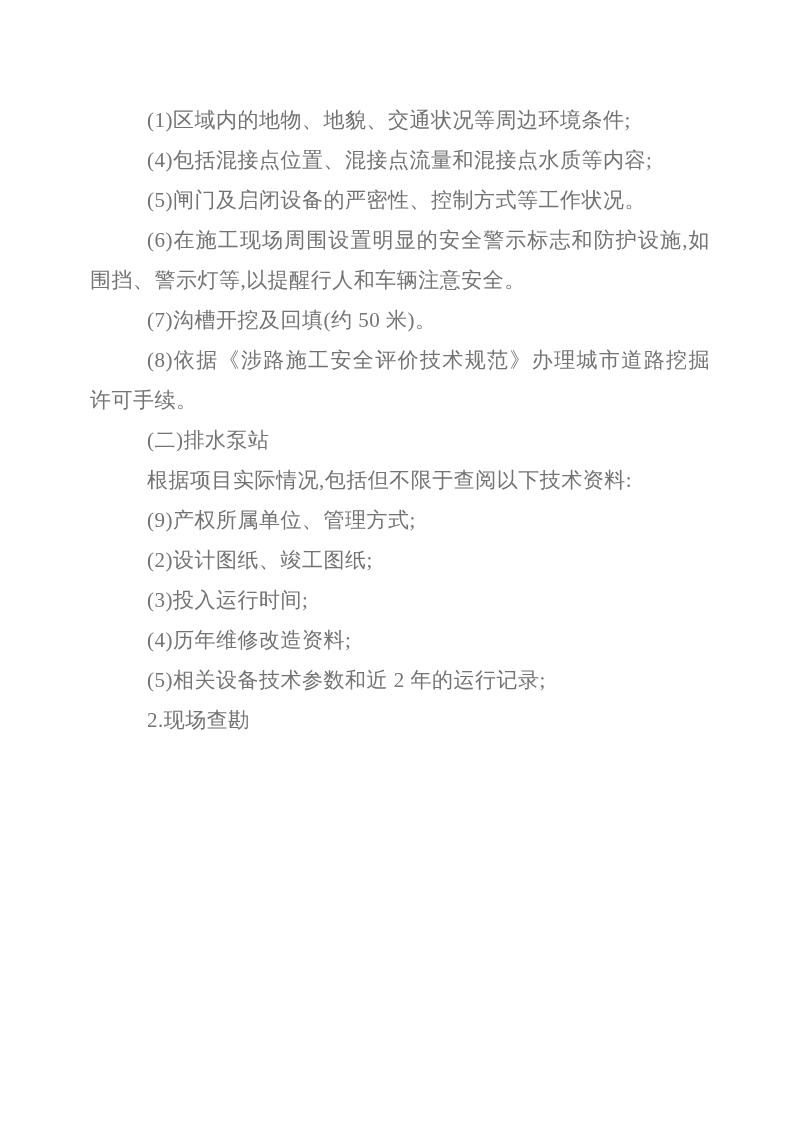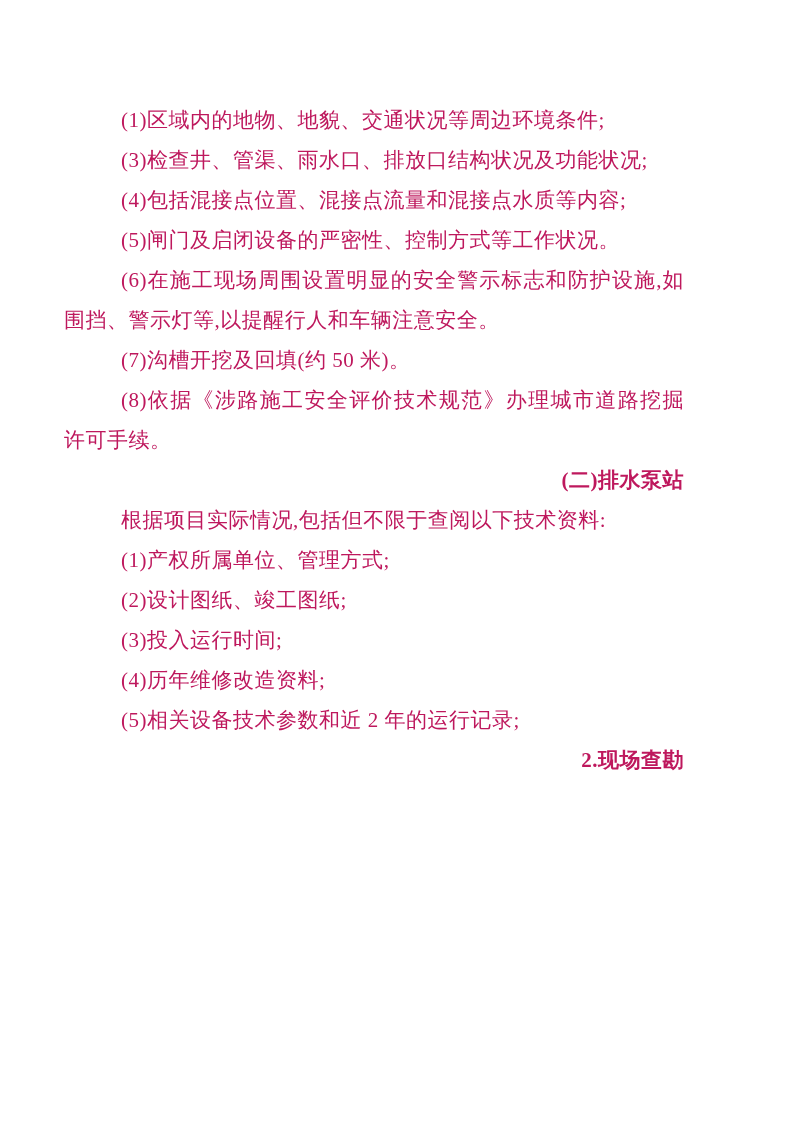--- a/index.html
+++ b/index.html
@@ -6,57 +6,56 @@
     margin: 0;
     padding: 0;
     background: #ffffff;
   }
   .page {
     position: relative;
     width: 793px;
     height: 874px;
     background: #ffffff;
     box-sizing: border-box;
-    padding: 100px 83px 0 64px;
+    padding: 100px 83px 0 90px;
     overflow: hidden;
     font-family: "Liberation Serif", "DejaVu Serif", serif;
-    color: #be185d;
+    color: #737373;
   }
   .doc-body {
     width: 620px;
   }
   .para {
     margin: 0;
     padding: 0;
     font-size: 21px;
     line-height: 40px;
     text-align: justify;
     text-indent: 57px;
     letter-spacing: 0.5px;
     word-break: break-all;
   }
   .heading {
-    font-weight: bold;
-    text-align: right;
+    font-weight: normal;
+    text-align: left;
   }
 </style>
 </head>
 <body>
 
 <div class="page">
   <div class="doc-body">
     <p class="para">(1)区域内的地物、地貌、交通状况等周边环境条件;</p>
-    <p class="para">(3)检查井、管渠、雨水口、排放口结构状况及功能状况;</p>
     <p class="para">(4)包括混接点位置、混接点流量和混接点水质等内容;</p>
     <p class="para">(5)闸门及启闭设备的严密性、控制方式等工作状况。</p>
     <p class="para">(6)在施工现场周围设置明显的安全警示标志和防护设施,如围挡、警示灯等,以提醒行人和车辆注意安全。</p>
     <p class="para">(7)沟槽开挖及回填(约 50 米)。</p>
     <p class="para">(8)依据《涉路施工安全评价技术规范》办理城市道路挖掘许可手续。</p>
     <p class="para heading">(二)排水泵站</p>
     <p class="para">根据项目实际情况,包括但不限于查阅以下技术资料:</p>
-    <p class="para">(1)产权所属单位、管理方式;</p>
+    <p class="para">(9)产权所属单位、管理方式;</p>
     <p class="para">(2)设计图纸、竣工图纸;</p>
     <p class="para">(3)投入运行时间;</p>
     <p class="para">(4)历年维修改造资料;</p>
     <p class="para">(5)相关设备技术参数和近 2 年的运行记录;</p>
     <p class="para heading">2.现场查勘</p>
   </div>
 </div>
 
 </body></html>

